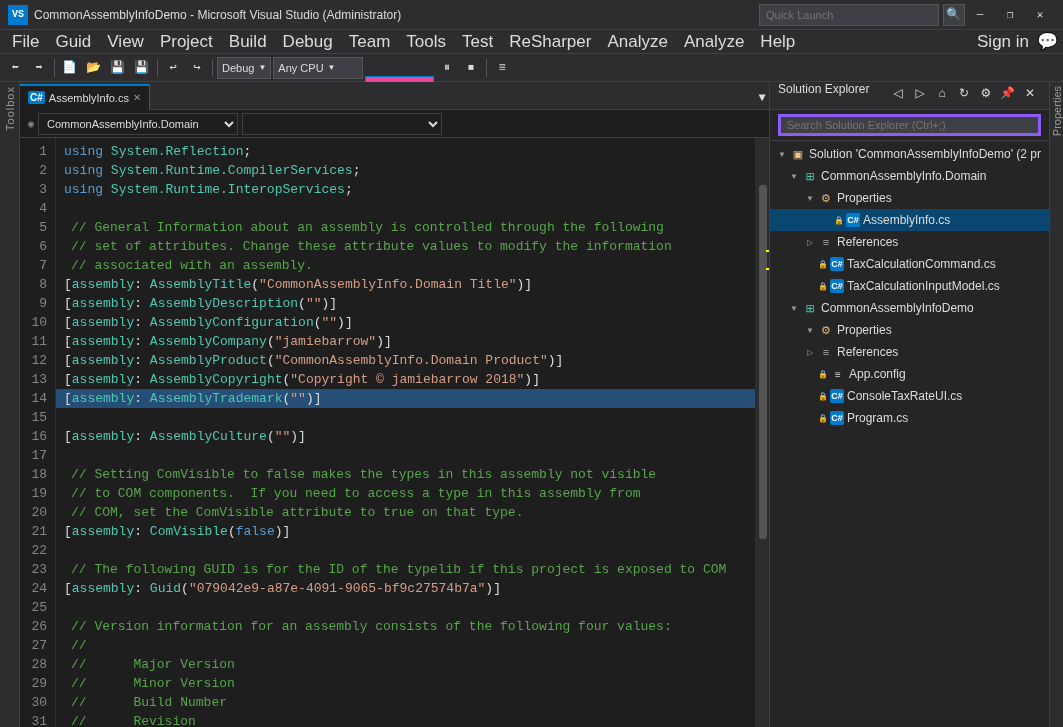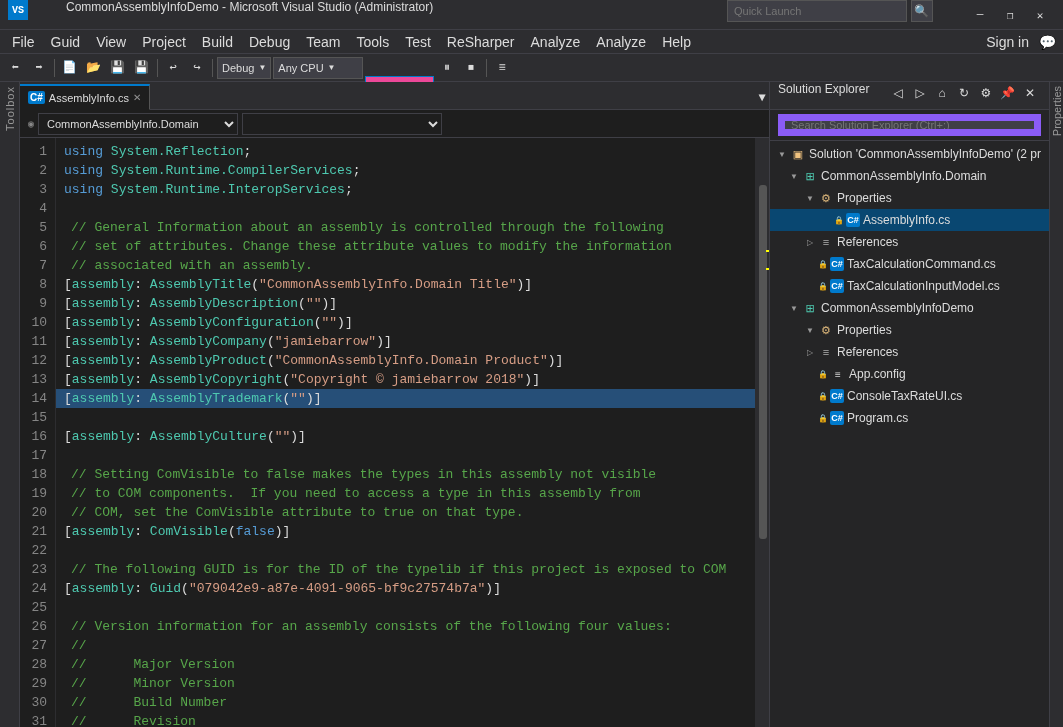--- a/index.html
+++ b/index.html
@@ -1,30 +1,30 @@
 <!DOCTYPE html>
 <html><head>
   <meta charset="utf-8">
   <style>
     * { margin: 0; padding: 0; box-sizing: border-box; }
     body { background: #1e1e1e; color: #dcdcdc; font-family: 'Consolas', 'Courier New', monospace; font-size: 12px; overflow: hidden; width: 1063px; height: 727px; }
 
     
-    #titlebar { background: #2d2d30; height: 30px; display: flex; align-items: flex-start; padding: 0 8px; border-bottom: 1px solid #3f3f46; gap: 32px; }
+    #titlebar { background: #2d2d30; height: 30px; display: flex; align-items: center; padding: 0 8px; border-bottom: 1px solid #3f3f46; }
     #titlebar .vs-icon { width: 20px; height: 20px; margin-right: 6px; background: #007acc; display: inline-flex; align-items: center; justify-content: center; font-size: 10px; color: #fff; font-weight: bold; }
     #titlebar .title-text { color: #dcdcdc; font-size: 12px; flex: 1; font-family: 'Segoe UI', sans-serif; }
     #titlebar .title-buttons { display: flex; gap: 0; }
     #titlebar .title-btn { width: 30px; height: 30px; display: flex; align-items: center; justify-content: center; cursor: pointer; color: #dcdcdc; font-size: 11px; }
     #titlebar .search-box { background: #3f3f46; border: 1px solid #555; color: #dcdcdc; font-size: 11px; padding: 2px 6px; width: 180px; height: 22px; font-family: 'Segoe UI', sans-serif; }
     #titlebar .search-area { display: flex; align-items: center; gap: 4px; margin-right: 0; }
     #titlebar .search-btn { width: 22px; height: 22px; background: #3f3f46; border: 1px solid #555; display: flex; align-items: center; justify-content: center; cursor: pointer; color: #dcdcdc; }
 
     
     #menubar { background: #2d2d30; height: 24px; display: flex; align-items: center; padding: 0 4px; border-bottom: 1px solid #3f3f46; }
-    #menubar .menu-item { padding: 2px 8px; color: #dcdcdc; cursor: pointer; font-size: 14px; font-family: 'Segoe UI', sans-serif; height: 24px; display: flex; align-items: center; }
+    #menubar .menu-item { padding: 2px 8px; color: #dcdcdc; cursor: pointer; font-size: 17px; font-family: 'Segoe UI', sans-serif; height: 24px; display: flex; align-items: center; }
 
     
     #toolbar { background: #2d2d30; height: 28px; display: flex; align-items: center; padding: 0 4px; border-bottom: 1px solid #3f3f46; gap: 2px; }
     .toolbar-btn { width: 22px; height: 22px; display: flex; align-items: center; justify-content: center; cursor: pointer; color: #dcdcdc; font-size: 12px; border: 1px solid transparent; }
     .toolbar-sep { width: 1px; height: 18px; background: #555; margin: 0 2px; }
     .toolbar-dropdown { background: #3f3f46; border: 1px solid #555; color: #dcdcdc; font-size: 11px; padding: 1px 4px; height: 22px; display: flex; align-items: center; gap: 4px; cursor: pointer; font-family: 'Segoe UI', sans-serif; }
     .toolbar-dropdown-arrow { font-size: 8px; }
 
     
     #main { display: flex; height: calc(727px - 30px - 24px - 28px); }
@@ -55,21 +55,21 @@
     .comment { color: #57a64a; margin-left: 7px; }
     .attr { color: #4ec9b0; }
     .punct { color: #dcdcdc; }
     .hl-line { background: #264f78; display: block; margin: 0 -8px; padding: 0 8px; }
 
     
     #solution-explorer { width: 280px; background: #252526; border-left: 1px solid #3f3f46; display: flex; flex-direction: column; }
     #se-titlebar { background: #2d2d30; height: 28px; display: flex; align-items: flex-start; padding: 0 8px; border-bottom: 1px solid #3f3f46; font-size: 12px; font-family: 'Segoe UI', sans-serif; color: #dcdcdc; }
     #se-titlebar .se-title { flex: 1; }
     #se-search { padding: 4px 8px; border-bottom: 1px solid #3f3f46; }
-    #se-search input { background: #3f3f46; border: 7px solid #8b5cf6; color: #dcdcdc; font-size: 11px; padding: 2px 6px; width: 100%; height: 22px; font-family: 'Segoe UI', sans-serif; }
+    #se-search input { background: #3f3f46; border: 3px solid #8b5cf6; color: #dcdcdc; font-size: 11px; padding: 2px 6px; width: 100%; height: 22px; font-family: 'Segoe UI', sans-serif; }
     #se-tree { flex: 1; overflow-y: auto; padding: 2px 0; }
     .tree-item { height: 22px; display: flex; align-items: center; padding: 0 4px; cursor: pointer; font-size: 12px; font-family: 'Segoe UI', sans-serif; color: #dcdcdc; white-space: nowrap; }
     .tree-item.selected { background: #094771; }
     .tree-arrow { width: 16px; display: inline-flex; align-items: center; justify-content: center; font-size: 8px; color: #999; flex-shrink: 0; }
     .tree-icon { width: 16px; height: 16px; display: inline-flex; align-items: center; justify-content: center; margin-right: 3px; font-size: 11px; flex-shrink: 0; }
     .icon-solution { color: #f0c27f; }
     .icon-cs { color: #007acc; background: #007acc; color: #fff; font-size: 9px; font-weight: bold; border-radius: 2px; width: 14px; height: 14px; }
     .icon-ref { color: #b0b0b0; }
     .icon-config { color: #d4d4d4; }
     .icon-props { color: #dcb67a; }

